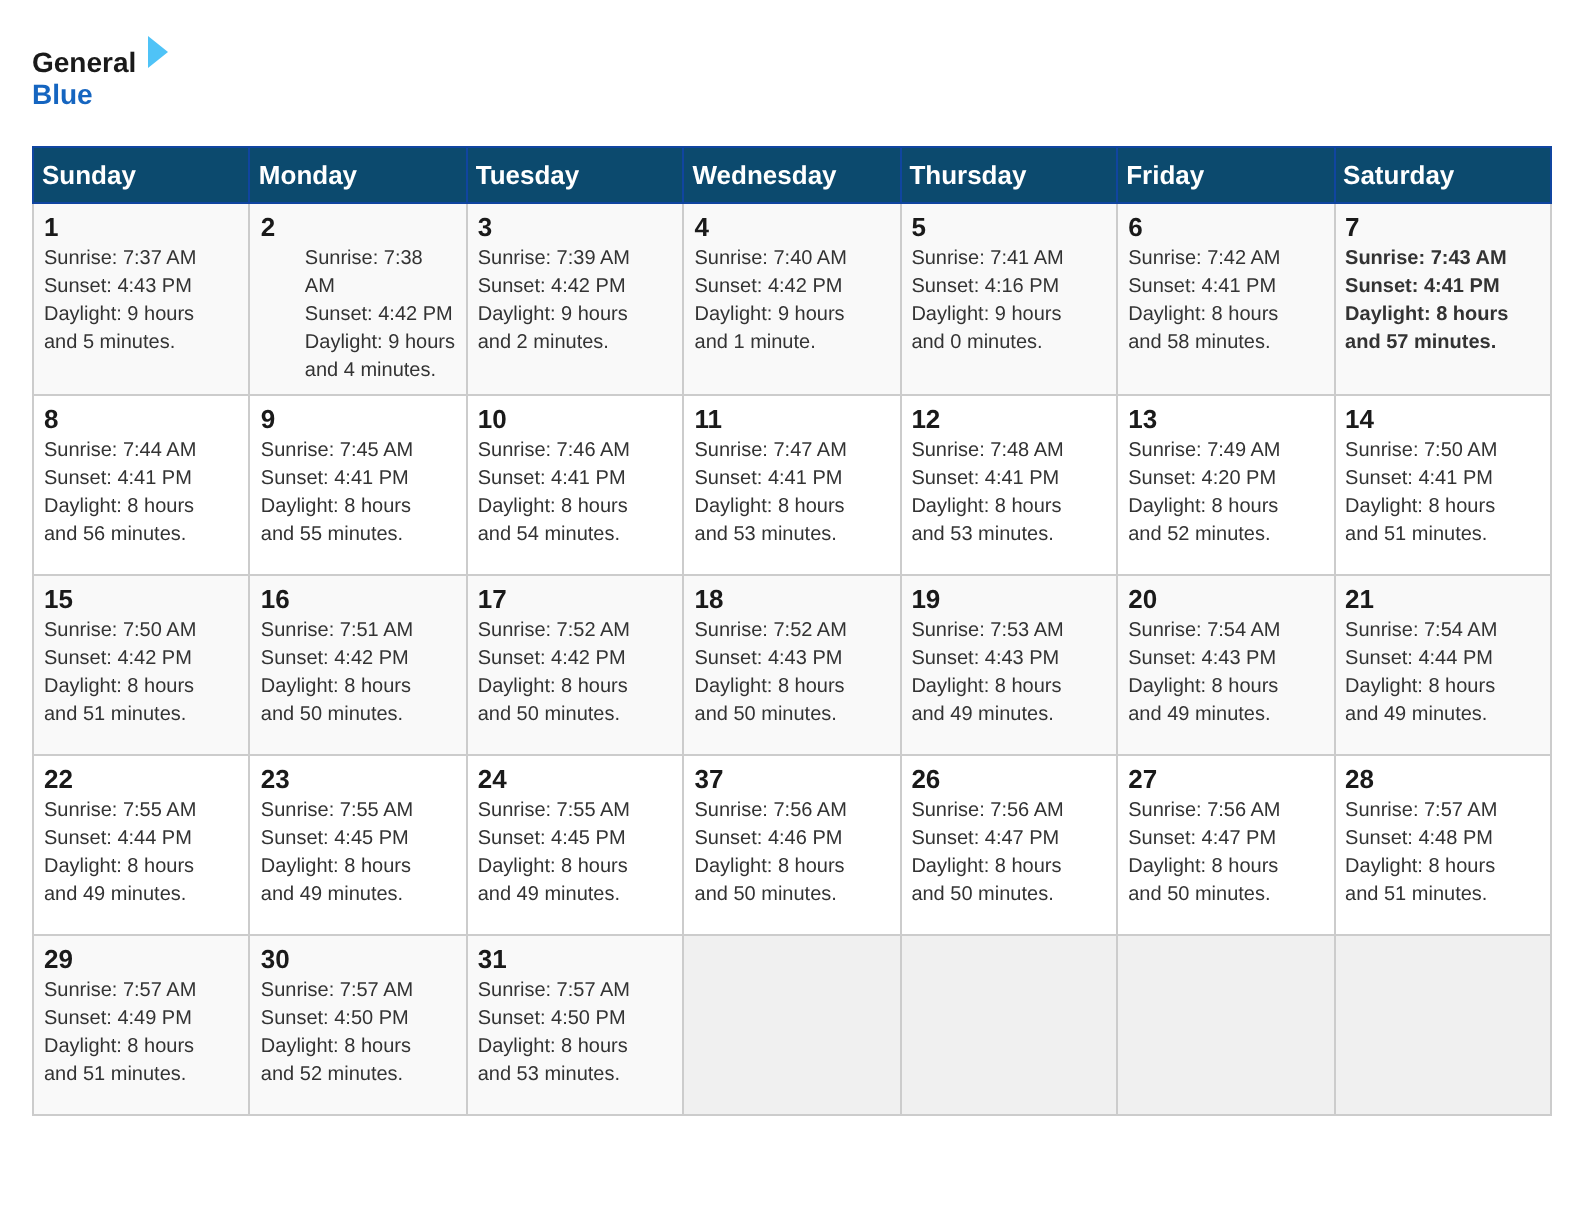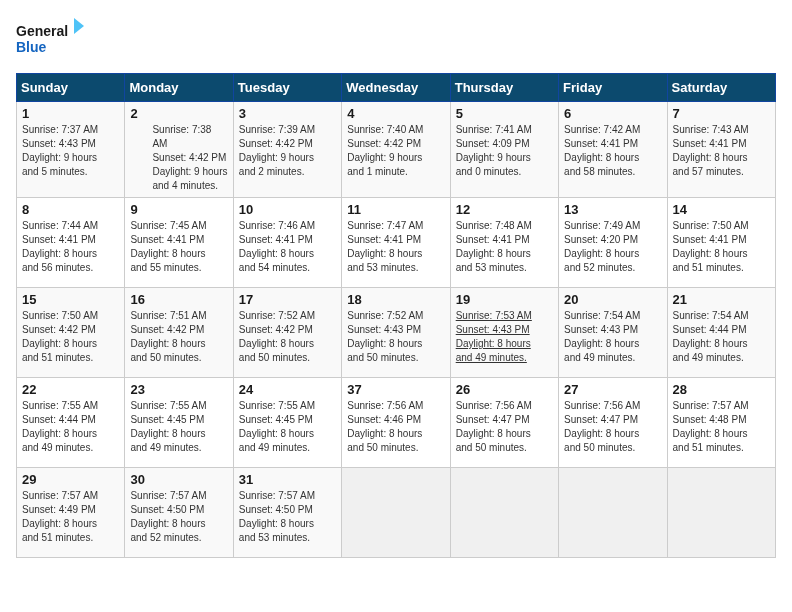--- a/index.html
+++ b/index.html
@@ -124,34 +124,34 @@
         <td>
           <span class="day-num">4</span>
           <div class="day-info" style="white-space: pre-line;">Sunrise: 7:40 AM
 Sunset: 4:42 PM
 Daylight: 9 hours
 and 1 minute.</div>
         </td>
         <td>
           <span class="day-num">5</span>
           <div class="day-info" style="white-space: pre-line;">Sunrise: 7:41 AM
-Sunset: 4:09 PM
+Sunset: 4:16 PM
 Daylight: 9 hours
 and 0 minutes.</div>
         </td>
         <td>
           <span class="day-num">6</span>
           <div class="day-info" style="white-space: pre-line;">Sunrise: 7:42 AM
 Sunset: 4:41 PM
 Daylight: 8 hours
 and 58 minutes.</div>
         </td>
         <td>
           <span class="day-num">7</span>
-          <div class="day-info" style="white-space: pre-line;">Sunrise: 7:43 AM
+          <div class="day-info" style="white-space: pre-line; font-weight: bold;">Sunrise: 7:43 AM
 Sunset: 4:41 PM
 Daylight: 8 hours
 and 57 minutes.</div>
         </td>
       </tr>
       <tr>
         <td>
           <span class="day-num">8</span>
           <div class="day-info" style="white-space: pre-line;">Sunrise: 7:44 AM
 Sunset: 4:41 PM
@@ -225,21 +225,21 @@
         </td>
         <td>
           <span class="day-num">18</span>
           <div class="day-info" style="white-space: pre-line;">Sunrise: 7:52 AM
 Sunset: 4:43 PM
 Daylight: 8 hours
 and 50 minutes.</div>
         </td>
         <td>
           <span class="day-num">19</span>
-          <div class="day-info" style="white-space: pre-line; text-decoration: underline;">Sunrise: 7:53 AM
+          <div class="day-info" style="white-space: pre-line;">Sunrise: 7:53 AM
 Sunset: 4:43 PM
 Daylight: 8 hours
 and 49 minutes.</div>
         </td>
         <td>
           <span class="day-num">20</span>
           <div class="day-info" style="white-space: pre-line;">Sunrise: 7:54 AM
 Sunset: 4:43 PM
 Daylight: 8 hours
 and 49 minutes.</div>

